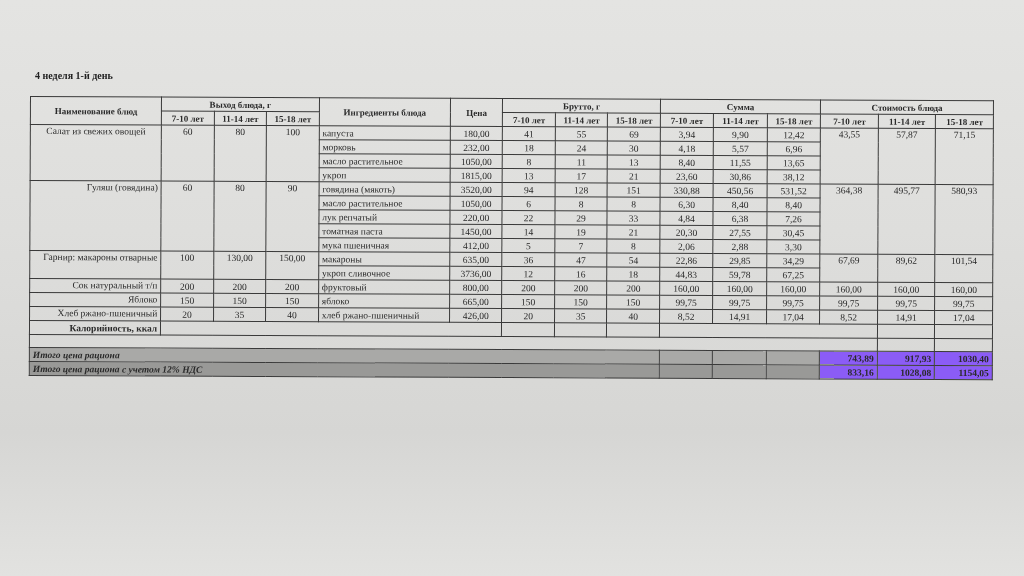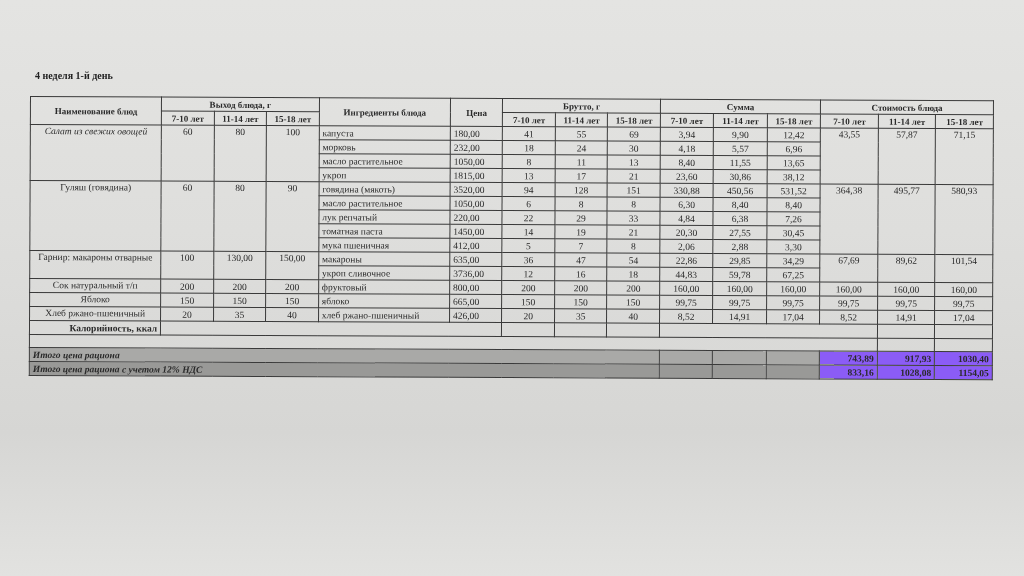--- a/index.html
+++ b/index.html
@@ -33,23 +33,23 @@
       line-height: 12px;
       white-space: nowrap;
       overflow: hidden;
     }
     table.menu th {
       font-weight: bold; font-size: 9px; text-align: center;
     }
     .hdr-top th { height: 30px; }
     .hdr-sub th { height: 30px; margin-top: 43px; }
     .num { text-align: center; }
-    .rnum { text-align: left; margin-top: 46px; }
-    .dish { text-align: center; vertical-align: top; }
-    .dish.center { text-align: center; font-style: italic; }
+    .rnum { text-align: center; margin-top: 46px; }
+    .dish { text-align: right; vertical-align: top; }
+    .dish.center { text-align: center; }
     .top { vertical-align: top; }
     .bold { font-weight: bold; text-align: right; }
     tr.total td {
       background: #a9a9a7;
       font-style: italic; font-weight: bold;
       height: 13px;
     }
     tr.total2 td { background: #999997; }
     tr.total td.val { font-style: normal; text-align: right; background: #8b5cf6; }
     tr.empty td { height: 12px; }

